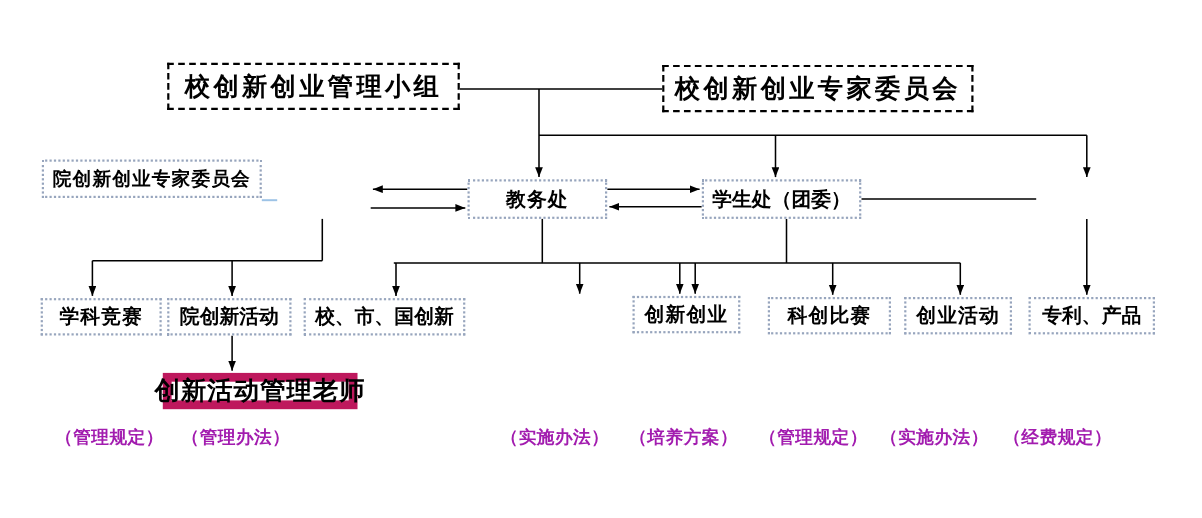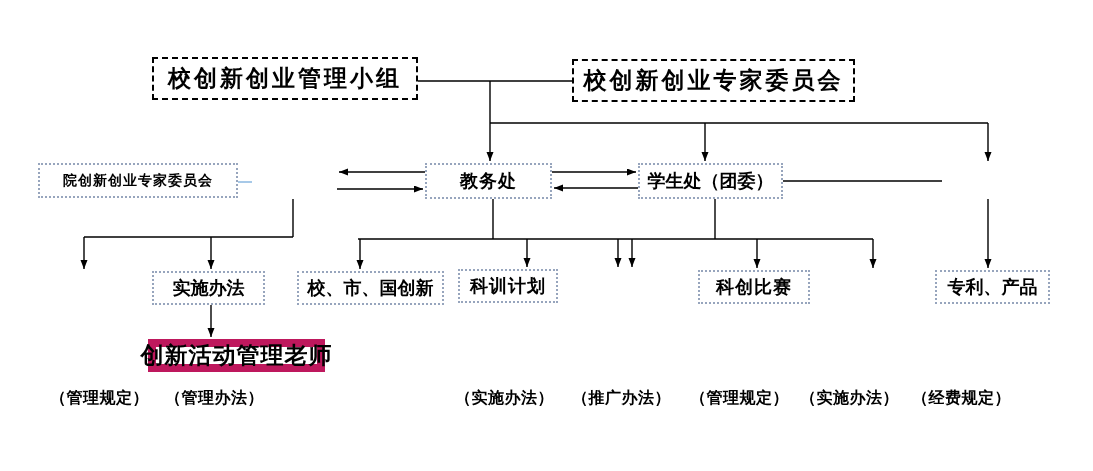--- a/index.html
+++ b/index.html
@@ -12,21 +12,21 @@
   .ln-blue{stroke:#9dc3e6;stroke-width:1.8;fill:none;}
   .box{
     position:absolute;display:flex;align-items:center;justify-content:center;
     background:#ffffff;color:#000000;font-weight:bold;
     box-sizing:border-box;white-space:nowrap;
   }
   .top-box{border:2px dashed #000000;font-size:23px;letter-spacing:3px;}
   .node{border:2px dotted #97a5bd;font-size:18px;letter-spacing:1px;}
   .teacher-box{border:8px solid #be185d;font-size:23px;letter-spacing:1px;}
   .fn{
-    position:absolute;top:388px;font-size:16px;font-weight:bold;color:#000000;
+    position:absolute;top:388px;font-size:16px;font-weight:bold;color:#a21caf;
     white-space:nowrap;letter-spacing:0.5px;
   }
 </style>
 </head>
 <body>
 
 <div id="canvas">
 
   <svg id="wires" viewBox="0 0 1093 471" xmlns="http://www.w3.org/2000/svg">
     <defs>
@@ -67,35 +67,37 @@
     <line class="ln" x1="632" y1="239" x2="632" y2="267" marker-end="url(#arr)"></line>
     <line class="ln" x1="757" y1="239" x2="757" y2="268" marker-end="url(#arr)"></line>
     <line class="ln" x1="873" y1="239" x2="873" y2="268" marker-end="url(#arr)"></line>
 
     <line class="ln" x1="988" y1="199" x2="988" y2="268" marker-end="url(#arr)"></line>
 
     <line class="ln" x1="211" y1="305" x2="211" y2="337" marker-end="url(#arr)"></line>
   </svg>
 
   <div class="box top-box" style="left:152px;top:57px;width:266px;height:43px">校创新创业管理小组</div>
-  <div class="box top-box" style="left:572px;top:59px;width:283px;height:43px">校创新创业专家委员会</div>
+  <div class="box top-box" style="left:602px;top:59px;width:283px;height:43px">校创新创业专家委员会</div>
 
-  <div class="box node" style="left:38px;top:163px;width:200px;height:35px;font-size:14px">院创新创业专家委员会</div>
+  <div class="box node" style="left:38px;top:145px;width:200px;height:35px;font-size:17px">院创新创业专家委员会</div>
   <div class="box node" style="left:425px;top:163px;width:127px;height:36px">教务处</div>
   <div class="box node" style="left:638px;top:163px;width:145px;height:36px;letter-spacing:0">学生处（团委）</div>
 
-  <div class="box node" style="left:152px;top:271px;width:113px;height:34px;letter-spacing:0">实施办法</div>
-  <div class="box node" style="left:297px;top:271px;width:147px;height:34px;letter-spacing:0">校、市、国创新</div>
-  <div class="box node" style="left:458px;top:269px;width:100px;height:34px">科训计划</div>
+  <div class="box node" style="left:37px;top:271px;width:110px;height:34px">学科竞赛</div>
+  <div class="box node" style="left:152px;top:271px;width:113px;height:34px;letter-spacing:0">院创新活动</div>
+  <div class="box node" style="left:276px;top:271px;width:147px;height:34px;letter-spacing:0">校、市、国创新</div>
+  <div class="box node" style="left:575px;top:269px;width:98px;height:34px">创新创业</div>
   <div class="box node" style="left:698px;top:270px;width:112px;height:34px">科创比赛</div>
+  <div class="box node" style="left:822px;top:270px;width:98px;height:34px">创业活动</div>
   <div class="box node" style="left:935px;top:270px;width:115px;height:34px;letter-spacing:0">专利、产品</div>
 
   <div class="box teacher-box" style="left:148px;top:339px;width:177px;height:33px">创新活动管理老师</div>
 
   <div class="fn" style="left:50px">（管理规定）</div>
   <div class="fn" style="left:165px">（管理办法）</div>
   <div class="fn" style="left:455px">（实施办法）</div>
-  <div class="fn" style="left:572px">（推广办法）</div>
+  <div class="fn" style="left:572px">（培养方案）</div>
   <div class="fn" style="left:690px">（管理规定）</div>
   <div class="fn" style="left:800px">（实施办法）</div>
   <div class="fn" style="left:912px">（经费规定）</div>
 
 </div>
 
 </body></html>

